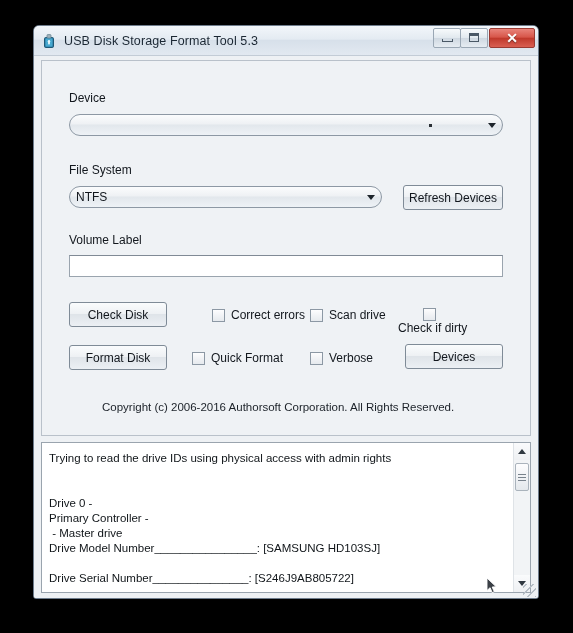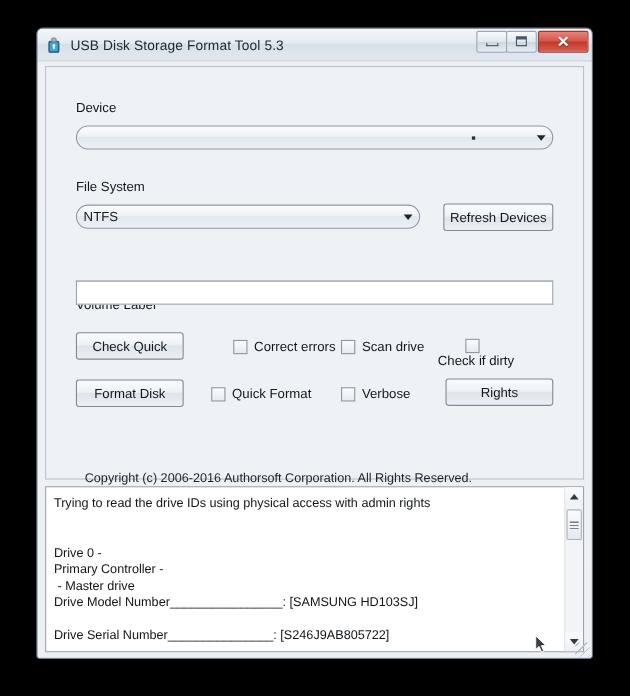--- a/index.html
+++ b/index.html
@@ -375,24 +375,24 @@
         <span class="field-label" style="left:27px; top:102px;">File System</span>
         <div class="combo" style="left:27px; top:125px; width:313px;">
           <span class="ctext">NTFS</span>
           <span class="arrowbox">
             <span class="arrow-down"></span>
           </span>
         </div>
 
         <div class="btn" style="left:361px; top:124px; width:100px;">Refresh Devices</div>
 
-        <span class="field-label" style="left:27px; top:172px;margin-top:37px;">Volume Label</span>
+        <span class="field-label" style="left:27px; top:172px;">Volume Label</span>
         <input class="textinput" style="left: 27px; top: 194px; width: 434px;" type="text" value="">
 
-        <div class="btn" style="left:27px; top:241px; width:98px;">Check Quick</div>
+        <div class="btn" style="left:27px; top:241px; width:98px;">Check Disk</div>
 
         <div class="checkrow" style="left:150px; top:247px;padding-left:20px;">
           <span class="checkbox"></span>
           <span>Correct errors</span>
         </div>
 
         <div class="checkrow" style="left:268px; top:247px;">
           <span class="checkbox"></span>
           <span>Scan drive</span>
         </div>
@@ -407,23 +407,23 @@
         <div class="checkrow" style="left:150px; top:290px;">
           <span class="checkbox"></span>
           <span>Quick Format</span>
         </div>
 
         <div class="checkrow" style="left:268px; top:290px;">
           <span class="checkbox"></span>
           <span>Verbose</span>
         </div>
 
-        <div class="btn" style="left:363px; top:283px; width:98px;">Rights</div>
-
-        <span class="copyright" style="left:35px; top:340px;margin-top:28px;">Copyright (c) 2006-2016 Authorsoft Corporation. All Rights Reserved.</span>
+        <div class="btn" style="left:363px; top:283px; width:98px;">Devices</div>
+
+        <span class="copyright" style="left:60px; top:340px;">Copyright (c) 2006-2016 Authorsoft Corporation. All Rights Reserved.</span>
       </div>
 
       <div class="log-panel">
         <div class="log-text">Trying to read the drive IDs using physical access with admin rights
 
 
 Drive 0 -
 Primary Controller -
  - Master drive
 Drive Model Number________________: [SAMSUNG HD103SJ]

